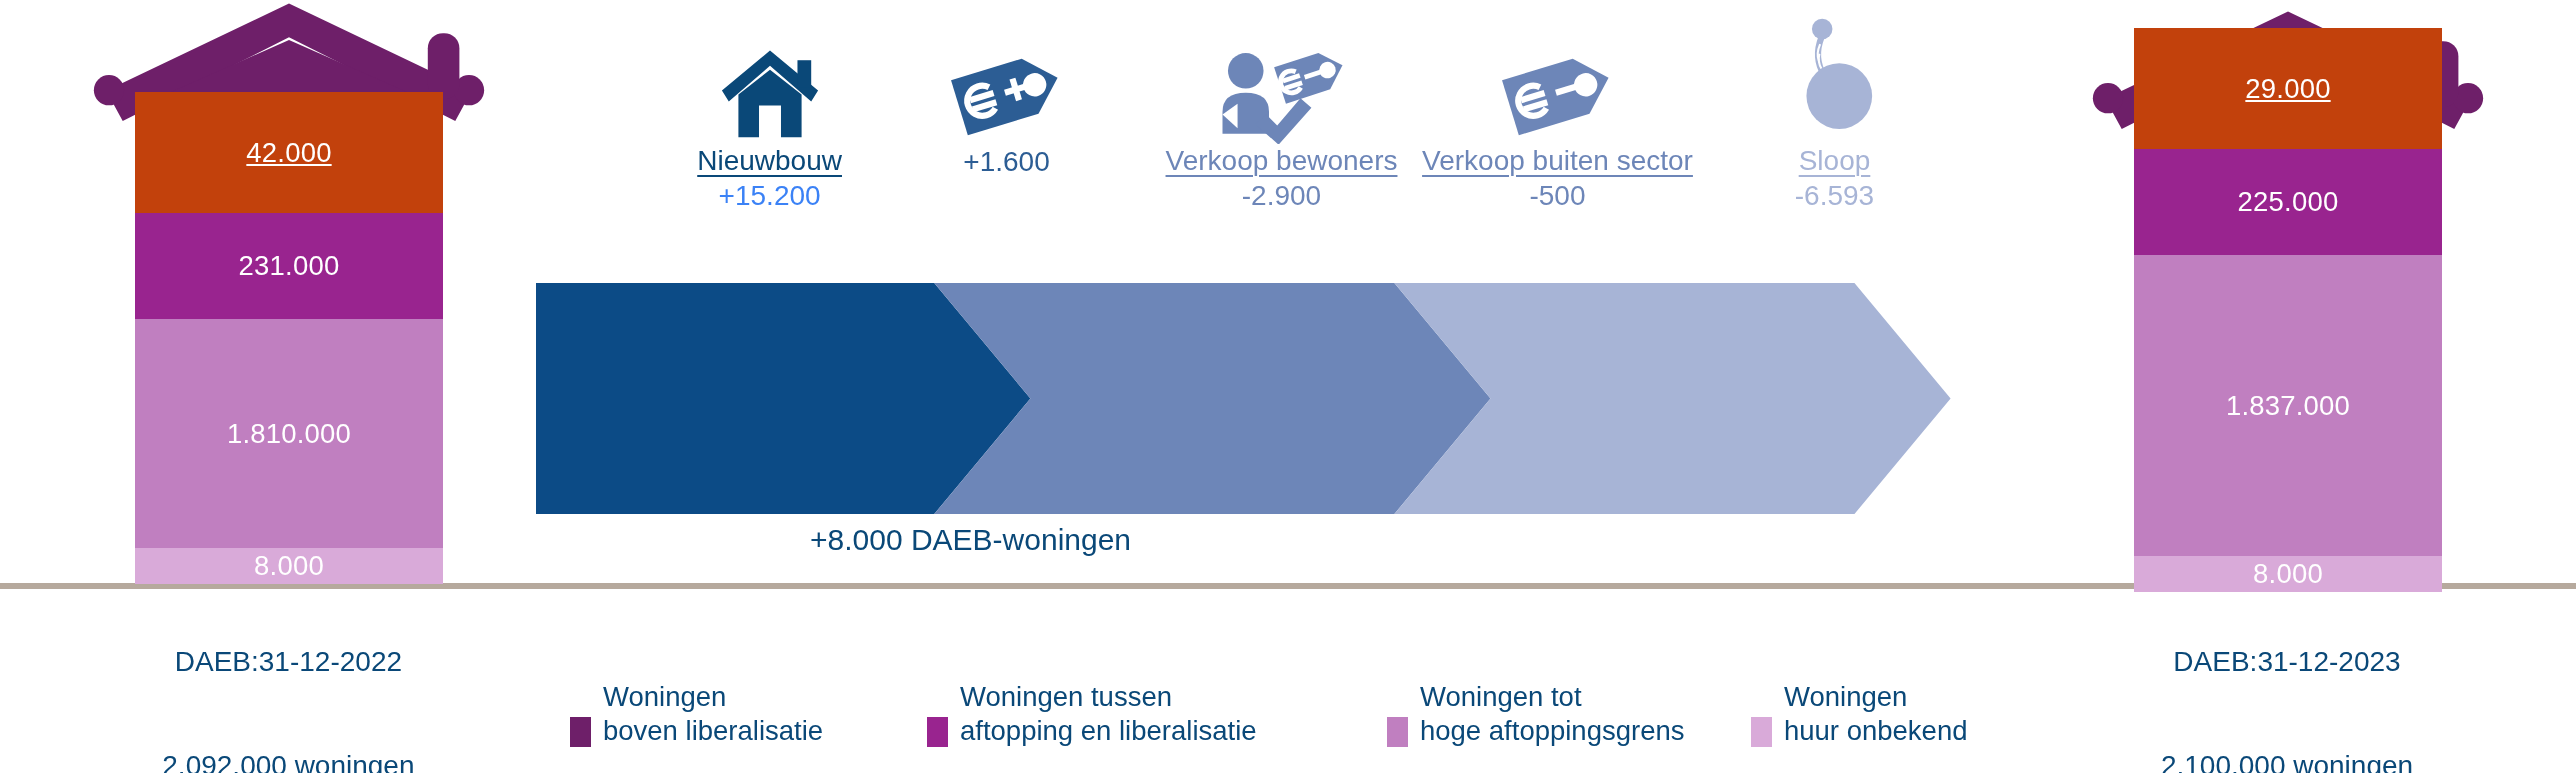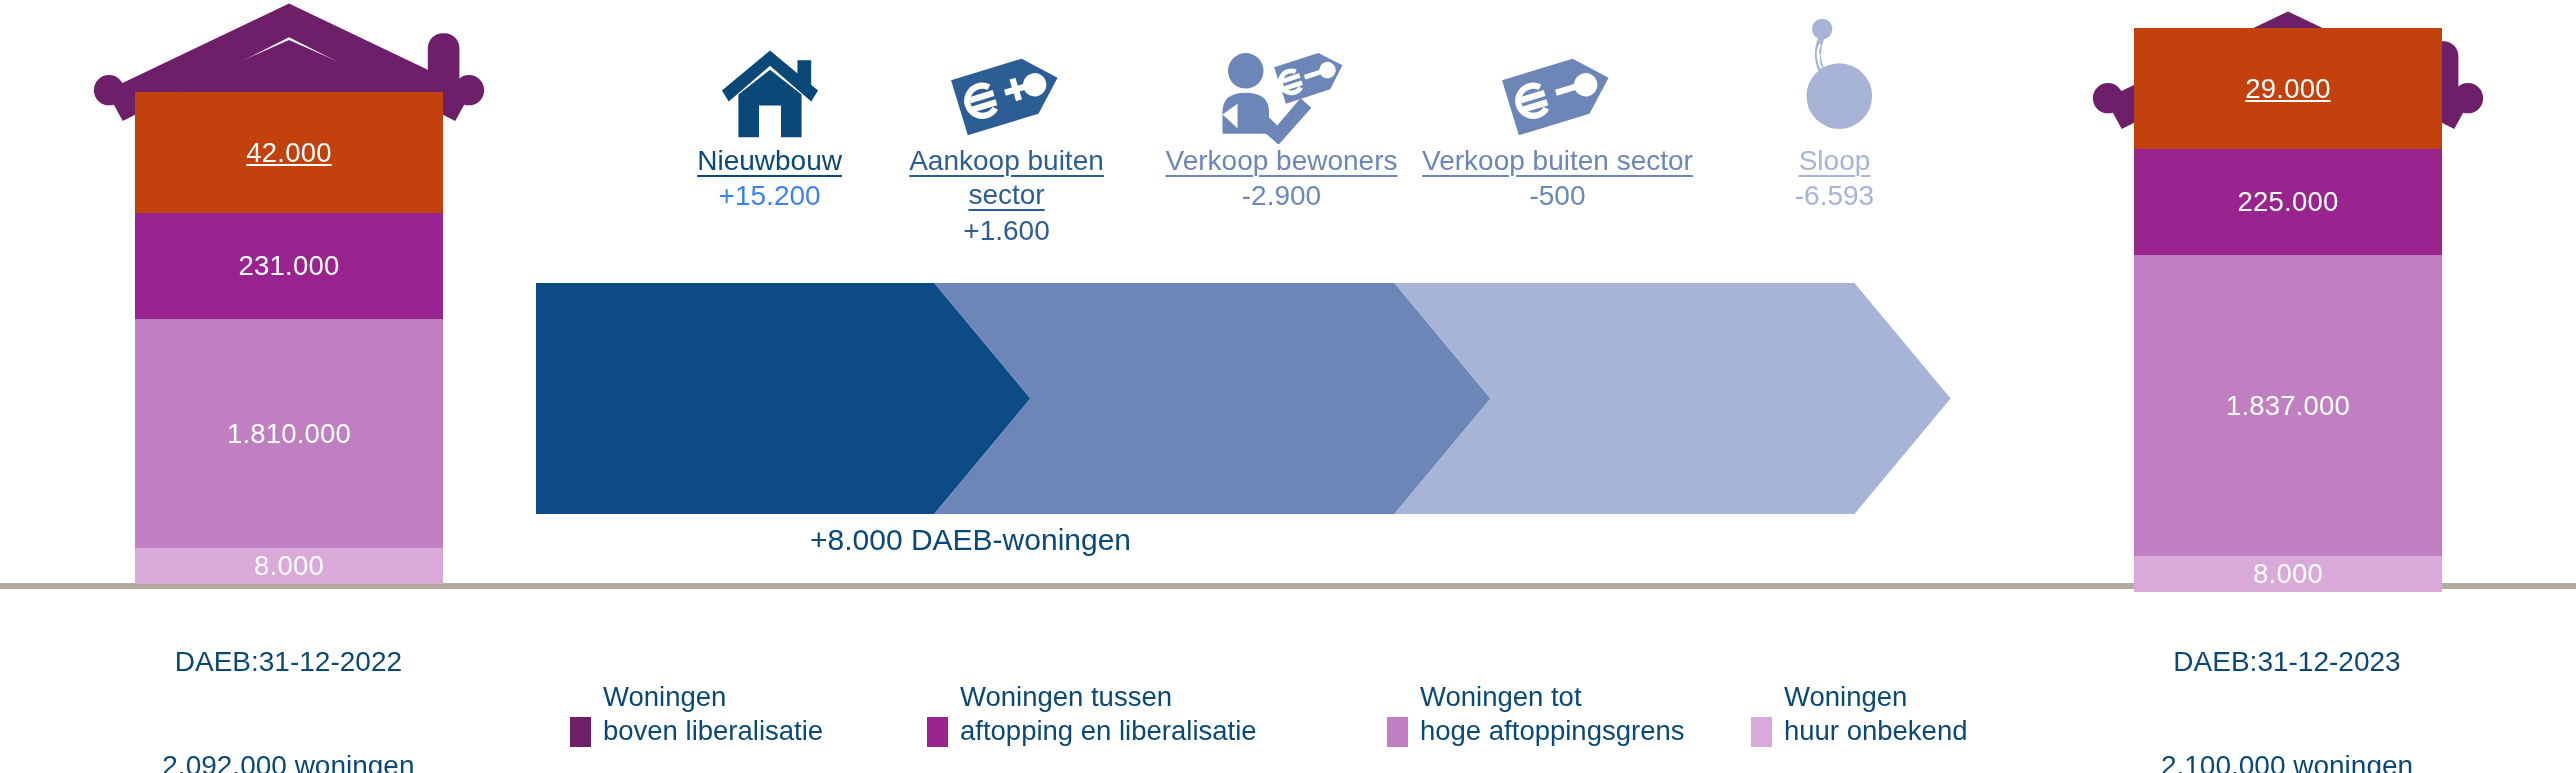--- a/index.html
+++ b/index.html
@@ -132,22 +132,20 @@
             <rect x="92" y="70" width="34" height="9" fill="#ffffff"></rect>
             <rect x="104" y="58" width="9" height="33" fill="#ffffff"></rect>
             <g fill="none" stroke="#ffffff" stroke-width="9">
               <path d="M72 60 a22 22 0 1 0 0 32"></path>
               <path d="M40 70 h36"></path>
                 <path d="M40 84 h36"></path>
             </g>
           </g>
         </svg>
       </div>
-      <div class="nm" style="color:#2c5d94">Aankoop
-buiten sector</div>
       <div class="vl" style="color:#2c5d94">+1.600</div>
     </div>
 
     <div class="flow" style="left:505px">
       <div class="ico">
         <svg width="144" height="106" viewBox="0 0 210 155">
           <g fill="#6d86b8">
             <circle cx="52" cy="48" r="26"></circle>
             <path d="M18 140 L18 108 q0 -28 34 -28 q34 0 34 28 l0 32 Z"></path>
             <path d="M18 112 L40 96 L40 132 Z" fill="#ffffff"></path>

